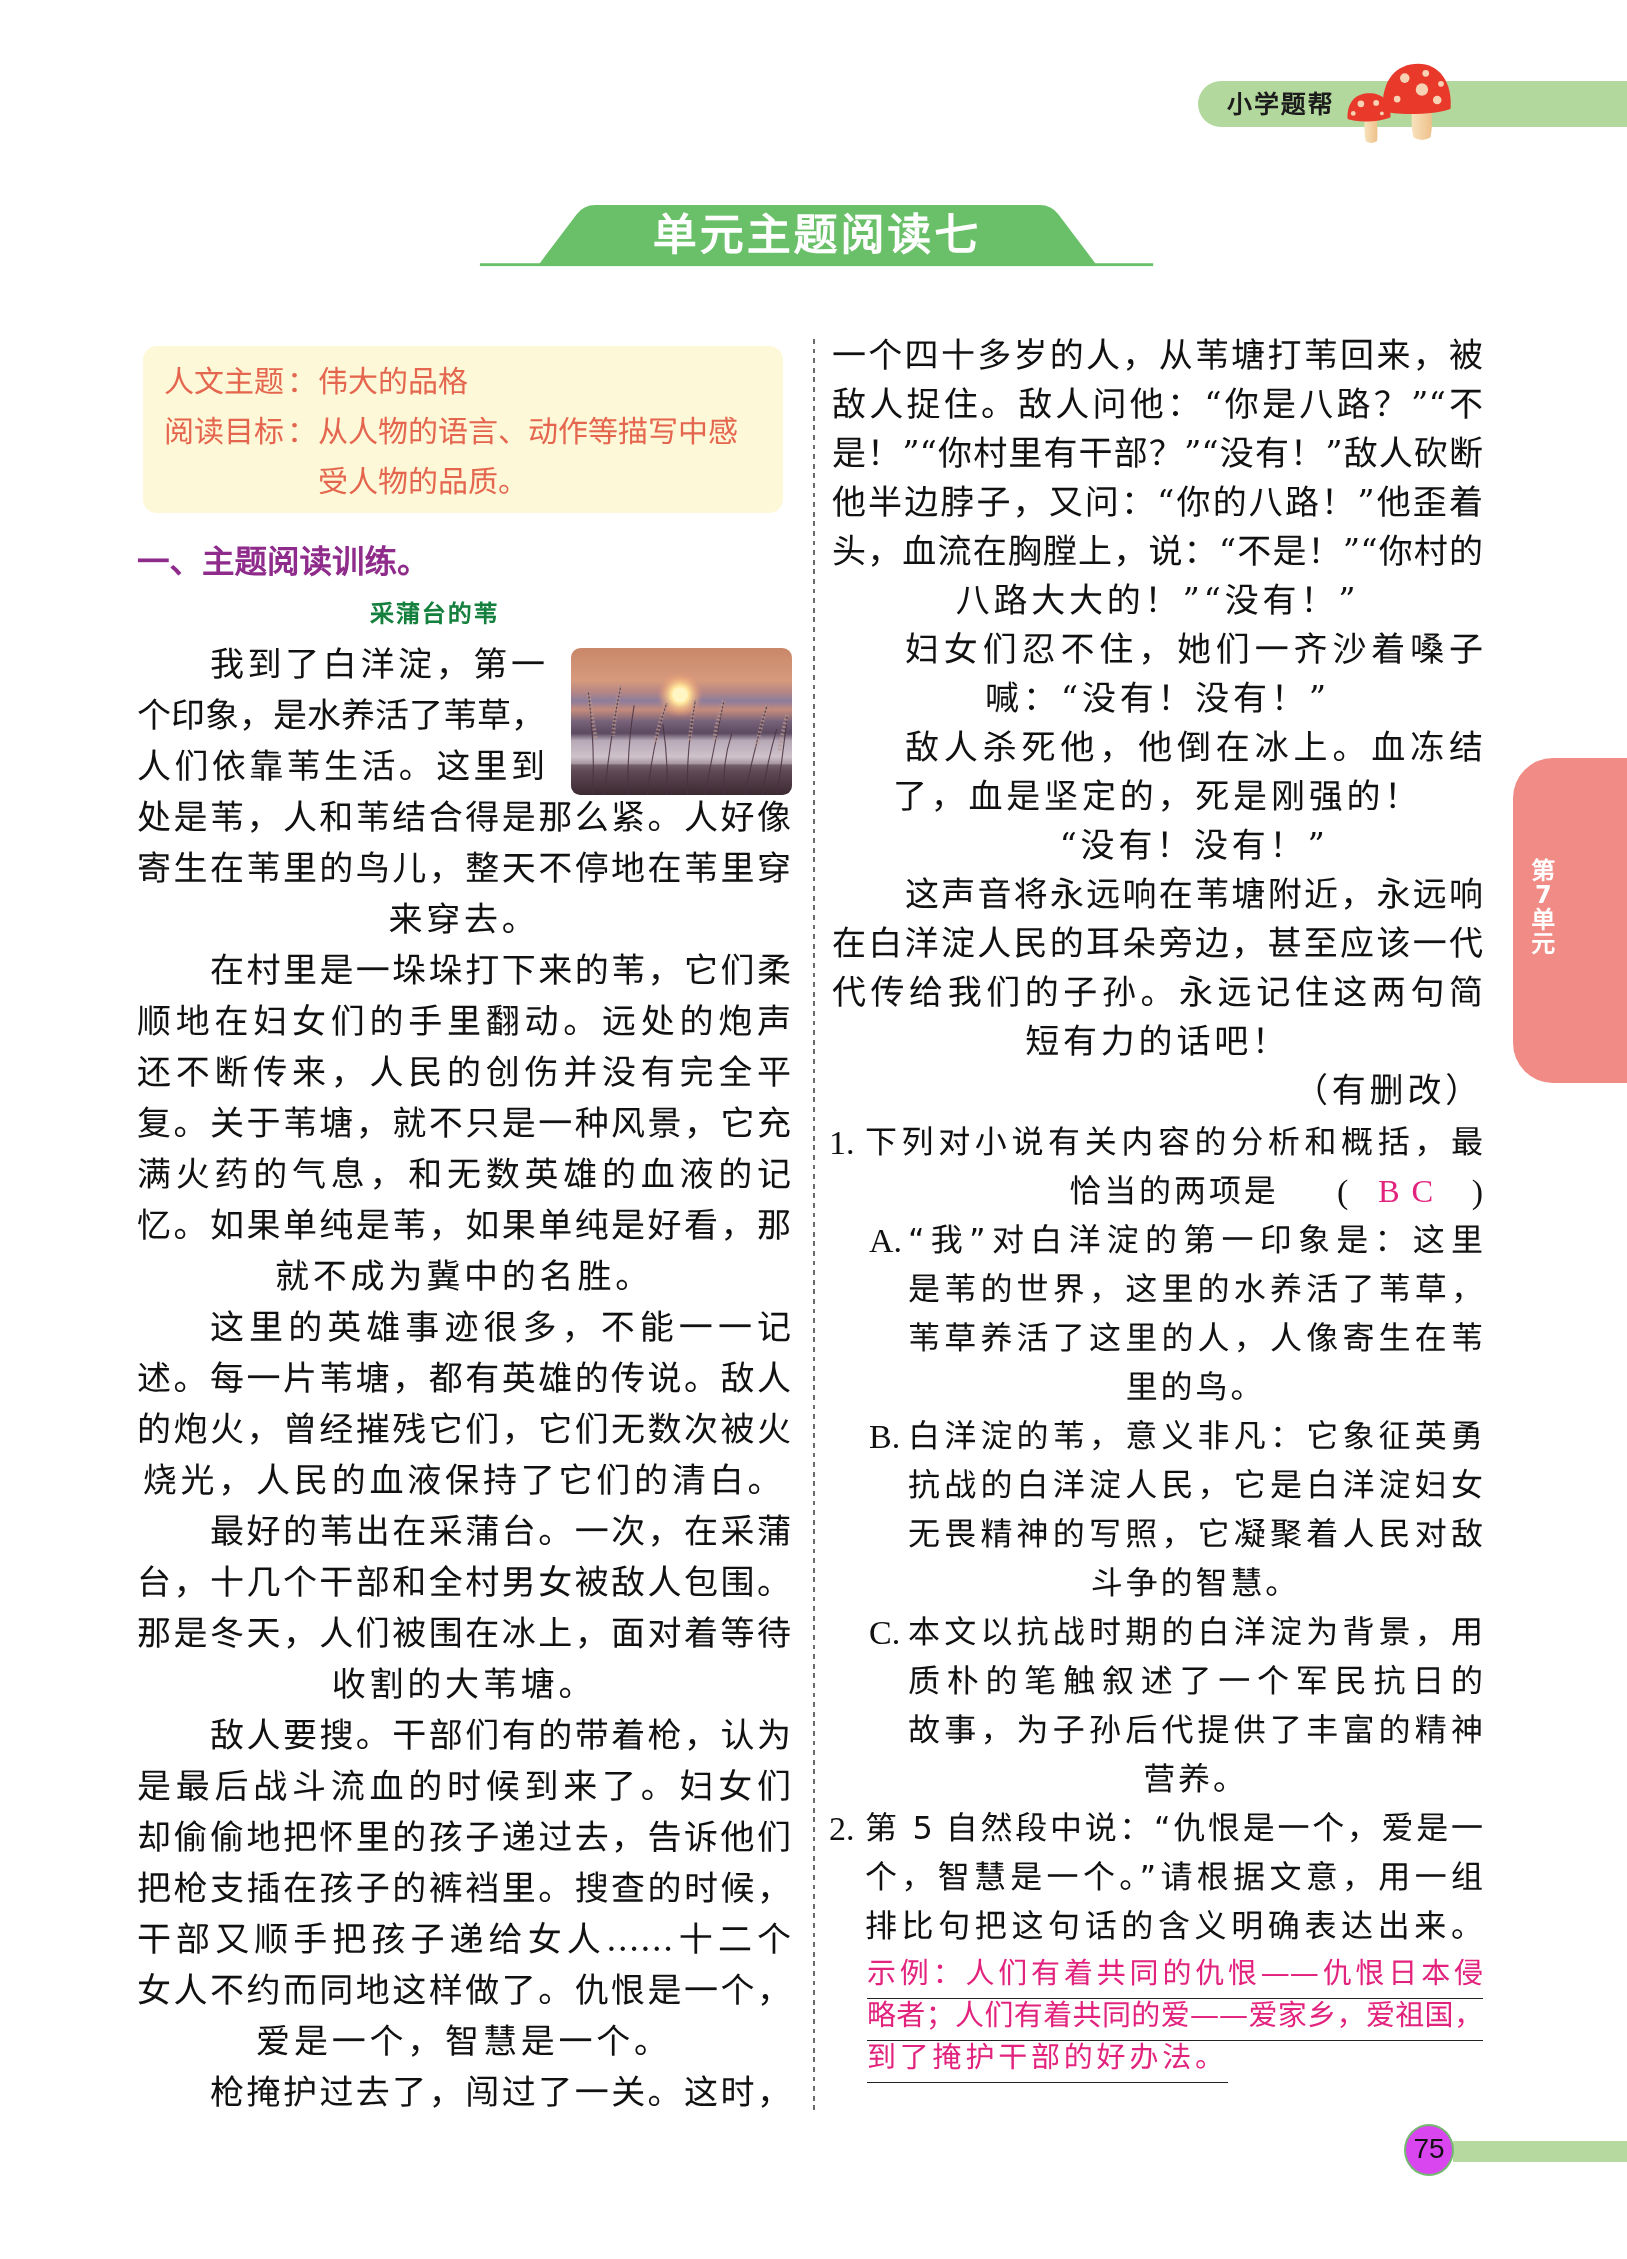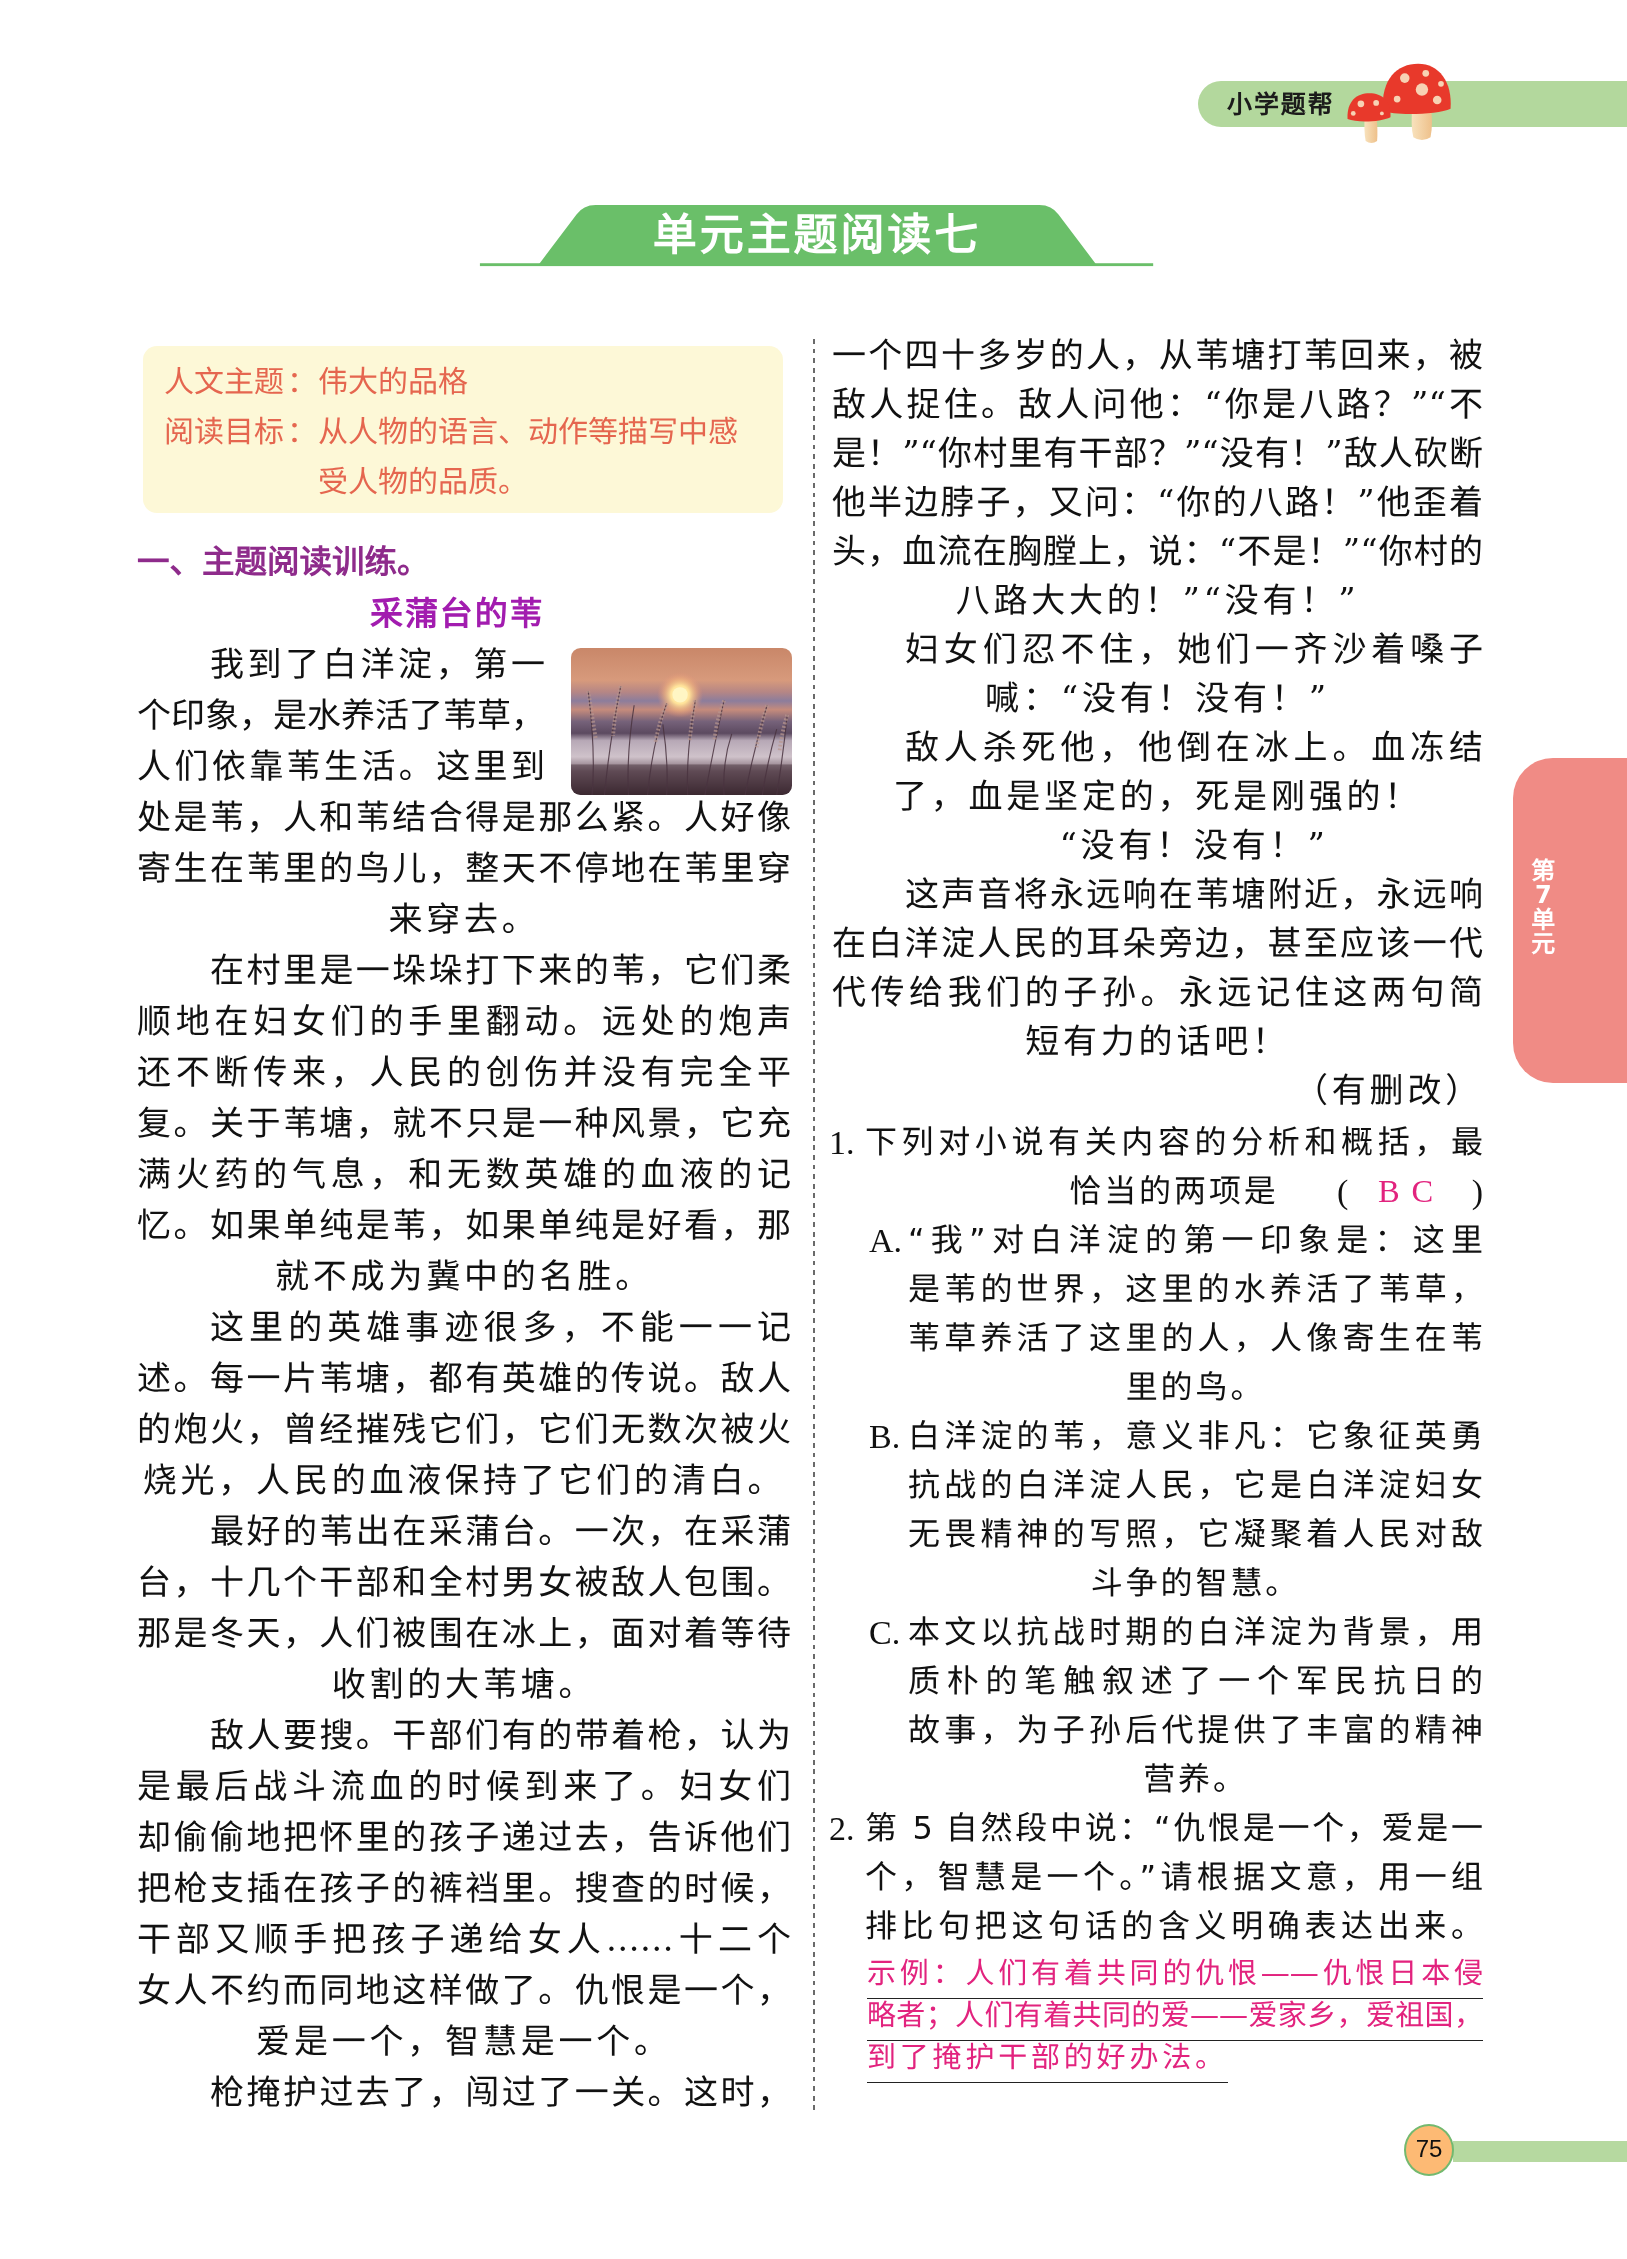--- a/index.html
+++ b/index.html
@@ -22,21 +22,21 @@
   
   .theme-box { left: 143px; top: 346px; width: 640px; height: 167px; background: #fdf8d7; border-radius: 14px; }
   .theme-rows { position: absolute; left: 21px; top: 10.5px; color: #e5664f; font-size: 30px; font-family: "DejaVu Sans", sans-serif; }
   .trow { height: 50px; line-height: 50px; white-space: nowrap; }
   .tlabel { display: inline-block; width: 122px; }
   .tsep { display: inline-block; width: 32px; text-align: center; }
   .tval { display: inline-block; }
 
   
   .section-heading { left: 137px; top: 545px; font-size: 32.5px; line-height: 34px; font-weight: bold; color: #8e2b8b; font-family: "DejaVu Sans", sans-serif; white-space: nowrap; }
-  .article-title { left: 370px; top: 594px; font-size: 33px; line-height: 40px; font-weight: bold; letter-spacing: 1.9px; color: #a21caf; font-family: Liberation Sans, sans-serif; white-space: nowrap; }
+  .article-title { left: 370px; top: 594px; font-size: 24px; line-height: 40px; font-weight: bold; letter-spacing: 1.9px; color: #15803d; font-family: Liberation Sans, sans-serif; white-space: nowrap; }
 
   
   .photo { left: 571px; top: 648px; width: 221px; height: 147px; border-radius: 9.6px; overflow: hidden; }
   .photo svg { display: block; width: 221px; height: 147px; }
 
   
   .art { font-family: "DejaVu Serif", serif; font-size: 34px; color: #111; }
   .left-col { left: 137px; top: 639px; width: 654px; }
   .left-col .ln { height: 51px; line-height: 51px; }
   .right-col { left: 832px; top: 331px; width: 651px; }
@@ -67,21 +67,21 @@
   .al { box-sizing: border-box; height: 42px; line-height: 32.5px; border-bottom: 1.9px solid #222; white-space: nowrap; }
   .al.last { width: max-content; letter-spacing: 3.8px; }
 
   
   .side-tab { left: 1513px; top: 758px; width: 115px; height: 325px; background: #f08b85; border-radius: 40px 0 0 40px; }
   .side-chars { left: 1527px; top: 859px; width: 32.5px; text-align: center; color: #ffffff; font-weight: bold; font-size: 24px; font-family: "DejaVu Sans", sans-serif; }
   .side-chars span { display: block; height: 24.4px; line-height: 24.4px; }
 
   
   .page-bar { left: 1453px; top: 2141px; width: 175px; height: 21px; background: #b6d9a0; }
-  .page-circle { left: 1404px; top: 2124px; width: 50px; height: 52px; box-sizing: border-box; border: 2.9px solid #73b96f; border-radius: 50%; background: #fdba74; text-align: center; line-height: 46px; font-size: 24px; font-family: "Liberation Sans", sans-serif; color: #111; }
+  .page-circle { left: 1404px; top: 2124px; width: 50px; height: 52px; box-sizing: border-box; border: 2.9px solid #73b96f; border-radius: 50%; background: #d946ef; text-align: center; line-height: 46px; font-size: 28px; font-family: "Liberation Sans", sans-serif; color: #111; }
 </style>
 </head>
 <body>
 
 <div class="header-bar abs"></div>
 <div class="brand abs">小学题帮</div>
 <svg class="mushrooms abs" viewBox="0 0 130 96">
   <defs>
     <linearGradient id="stemg" x1="0" y1="0" x2="1" y2="0">
       <stop offset="0" stop-color="#f8e2bd"></stop>

